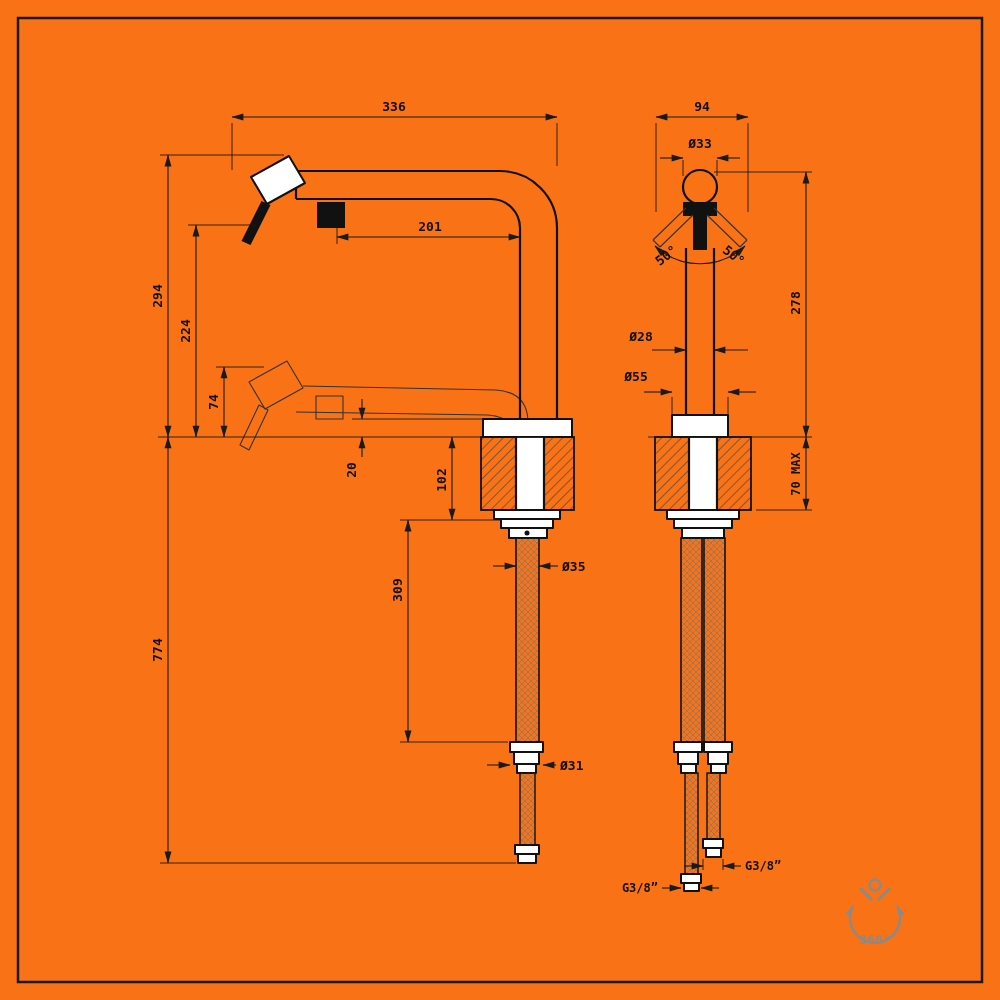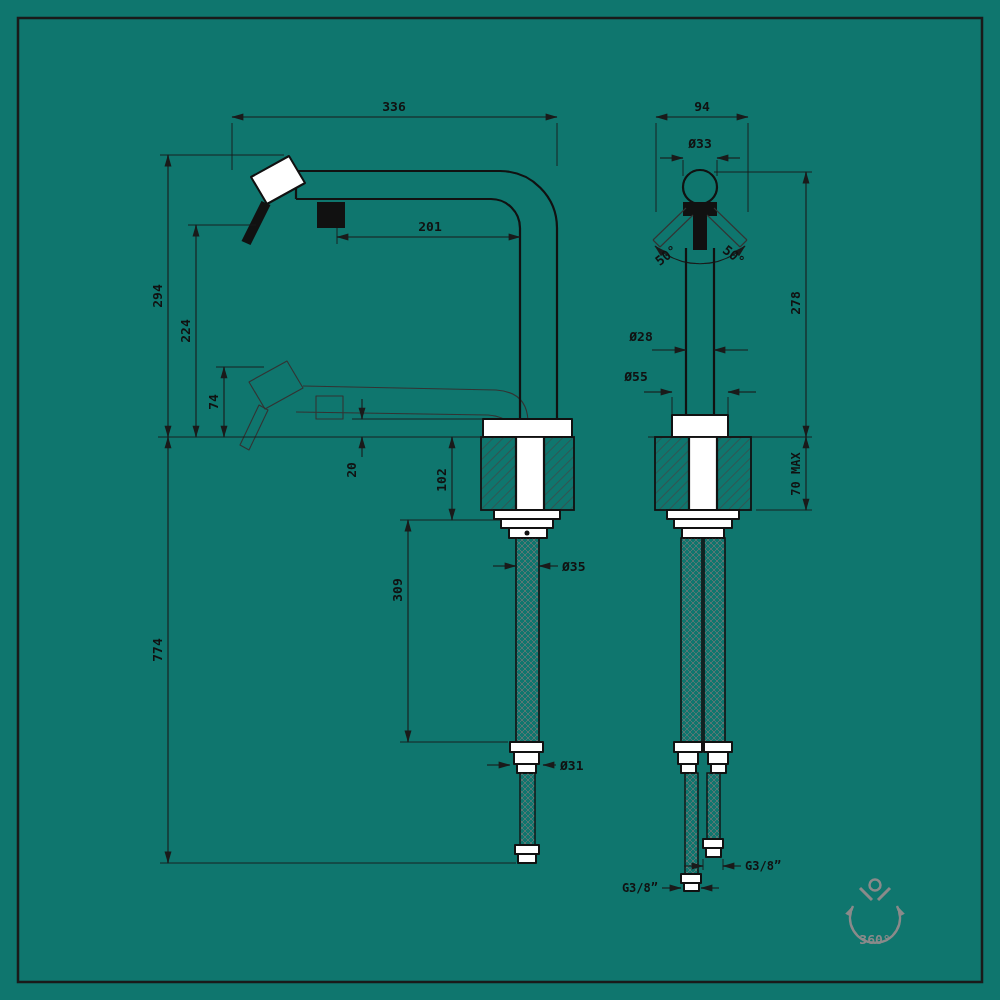--- a/index.html
+++ b/index.html
@@ -1,17 +1,17 @@
 <!DOCTYPE html>
 <html><head>
 <meta charset="utf-8">
 <title>Faucet Technical Drawing</title>
 <style>
   html,body{margin:0;padding:0;background:#fff;}
-  .stage{width:1000px;height:1000px;position:relative;background:#0f766e;}
+  .stage{width:1000px;height:1000px;position:relative;background:#f97316;}
   svg{display:block;}
   .obj{stroke:#111;stroke-width:2.2;fill:none;stroke-linejoin:round;stroke-linecap:butt;}
   .objf{stroke:#111;stroke-width:2;fill:#fff;stroke-linejoin:round;}
   .black{fill:#111;stroke:none;}
   .ghost{stroke:#333;stroke-width:1.1;fill:none;stroke-linejoin:round;}
   .dim{stroke:#1a1a1a;stroke-width:1.1;fill:none;}
   .ext{stroke:#1a1a1a;stroke-width:0.9;fill:none;}
   .dimtxt{font:bold 13px "DejaVu Sans Mono","Liberation Mono",monospace;fill:#111;}
   .dimtxt-s{font:bold 12px "DejaVu Sans Mono","Liberation Mono",monospace;fill:#111;}
   .gray{stroke:#8a8a8a;fill:none;}

